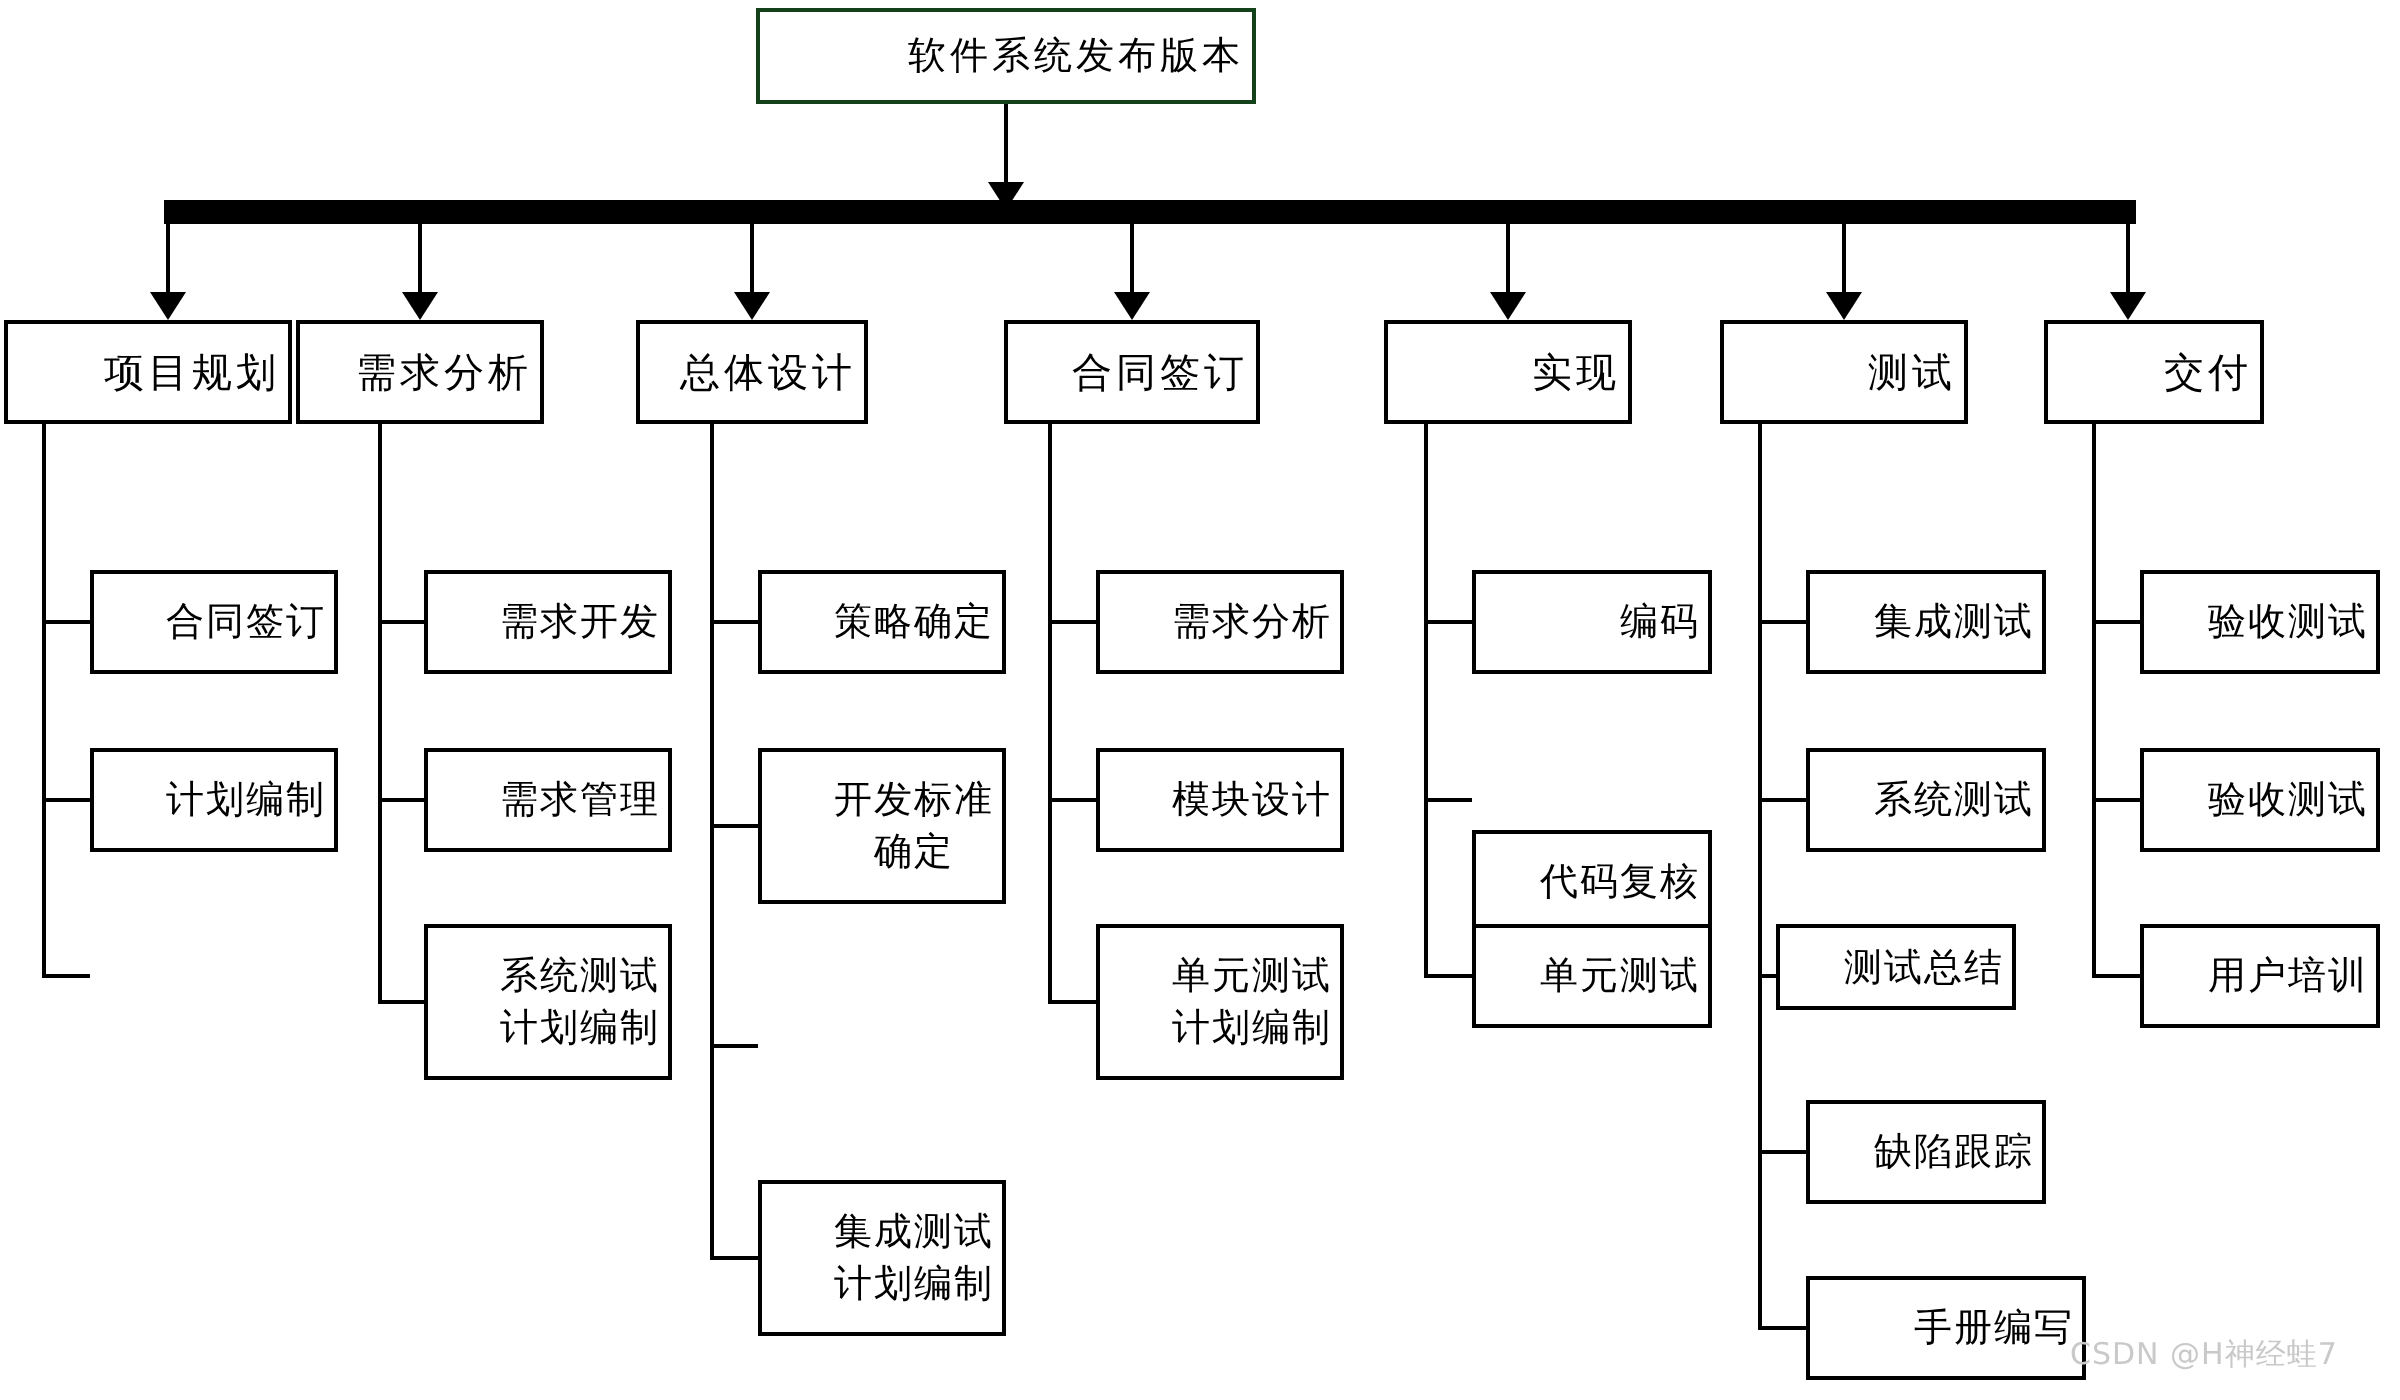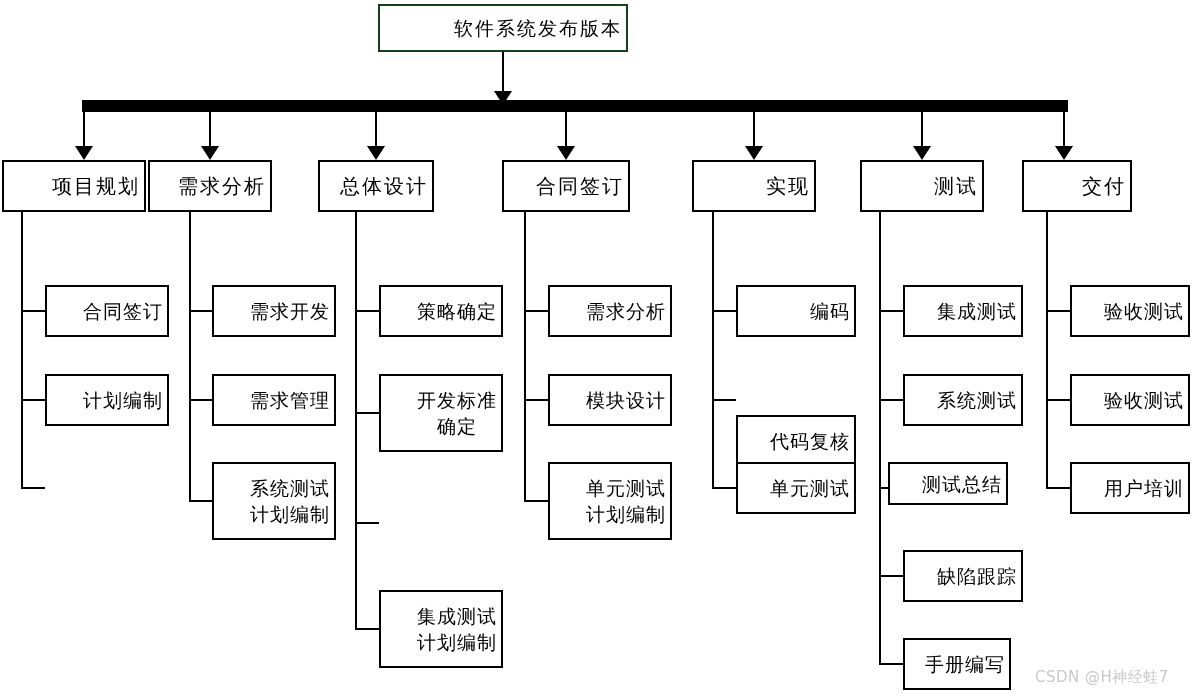--- a/index.html
+++ b/index.html
@@ -201,21 +201,21 @@
     </div>
     <div class="hline" style="left: 879px; top: 487px; width: 24px;"></div>
     <div class="box lvl2" style="left: 888px; top: 462px; width: 120px; height: 43px;">
       <span class="label">测试总结</span>
     </div>
     <div class="hline" style="left: 879px; top: 575px; width: 24px;"></div>
     <div class="box lvl2" style="left: 903px; top: 550px; width: 120px; height: 52px;">
       <span class="label">缺陷跟踪</span>
     </div>
     <div class="hline" style="left: 879px; top: 663px; width: 24px;"></div>
-    <div class="box lvl2" style="left: 903px; top: 638px; width: 108px; height: 52px;">
+    <div class="box lvl2" style="left: 903px; top: 638px; width: 140px; height: 52px;">
       <span class="label">手册编写</span>
     </div>
     <div class="vline" style="left: 1063px; top: 112px; height: 34px;"></div>
     <div class="arrow" style="left: 1055px; top: 146px;"></div>
     <div class="box lvl1" style="left: 1022px; top: 160px; width: 110px; height: 52px; padding-left: 43px;">
       <span class="label">交付</span>
     </div>
     <div class="vline" style="left: 1046px; top: 212px; height: 276px;"></div>
     <div class="hline" style="left: 1046px; top: 310px; width: 24px;"></div>
     <div class="box lvl2" style="left: 1070px; top: 285px; width: 120px; height: 52px;">

